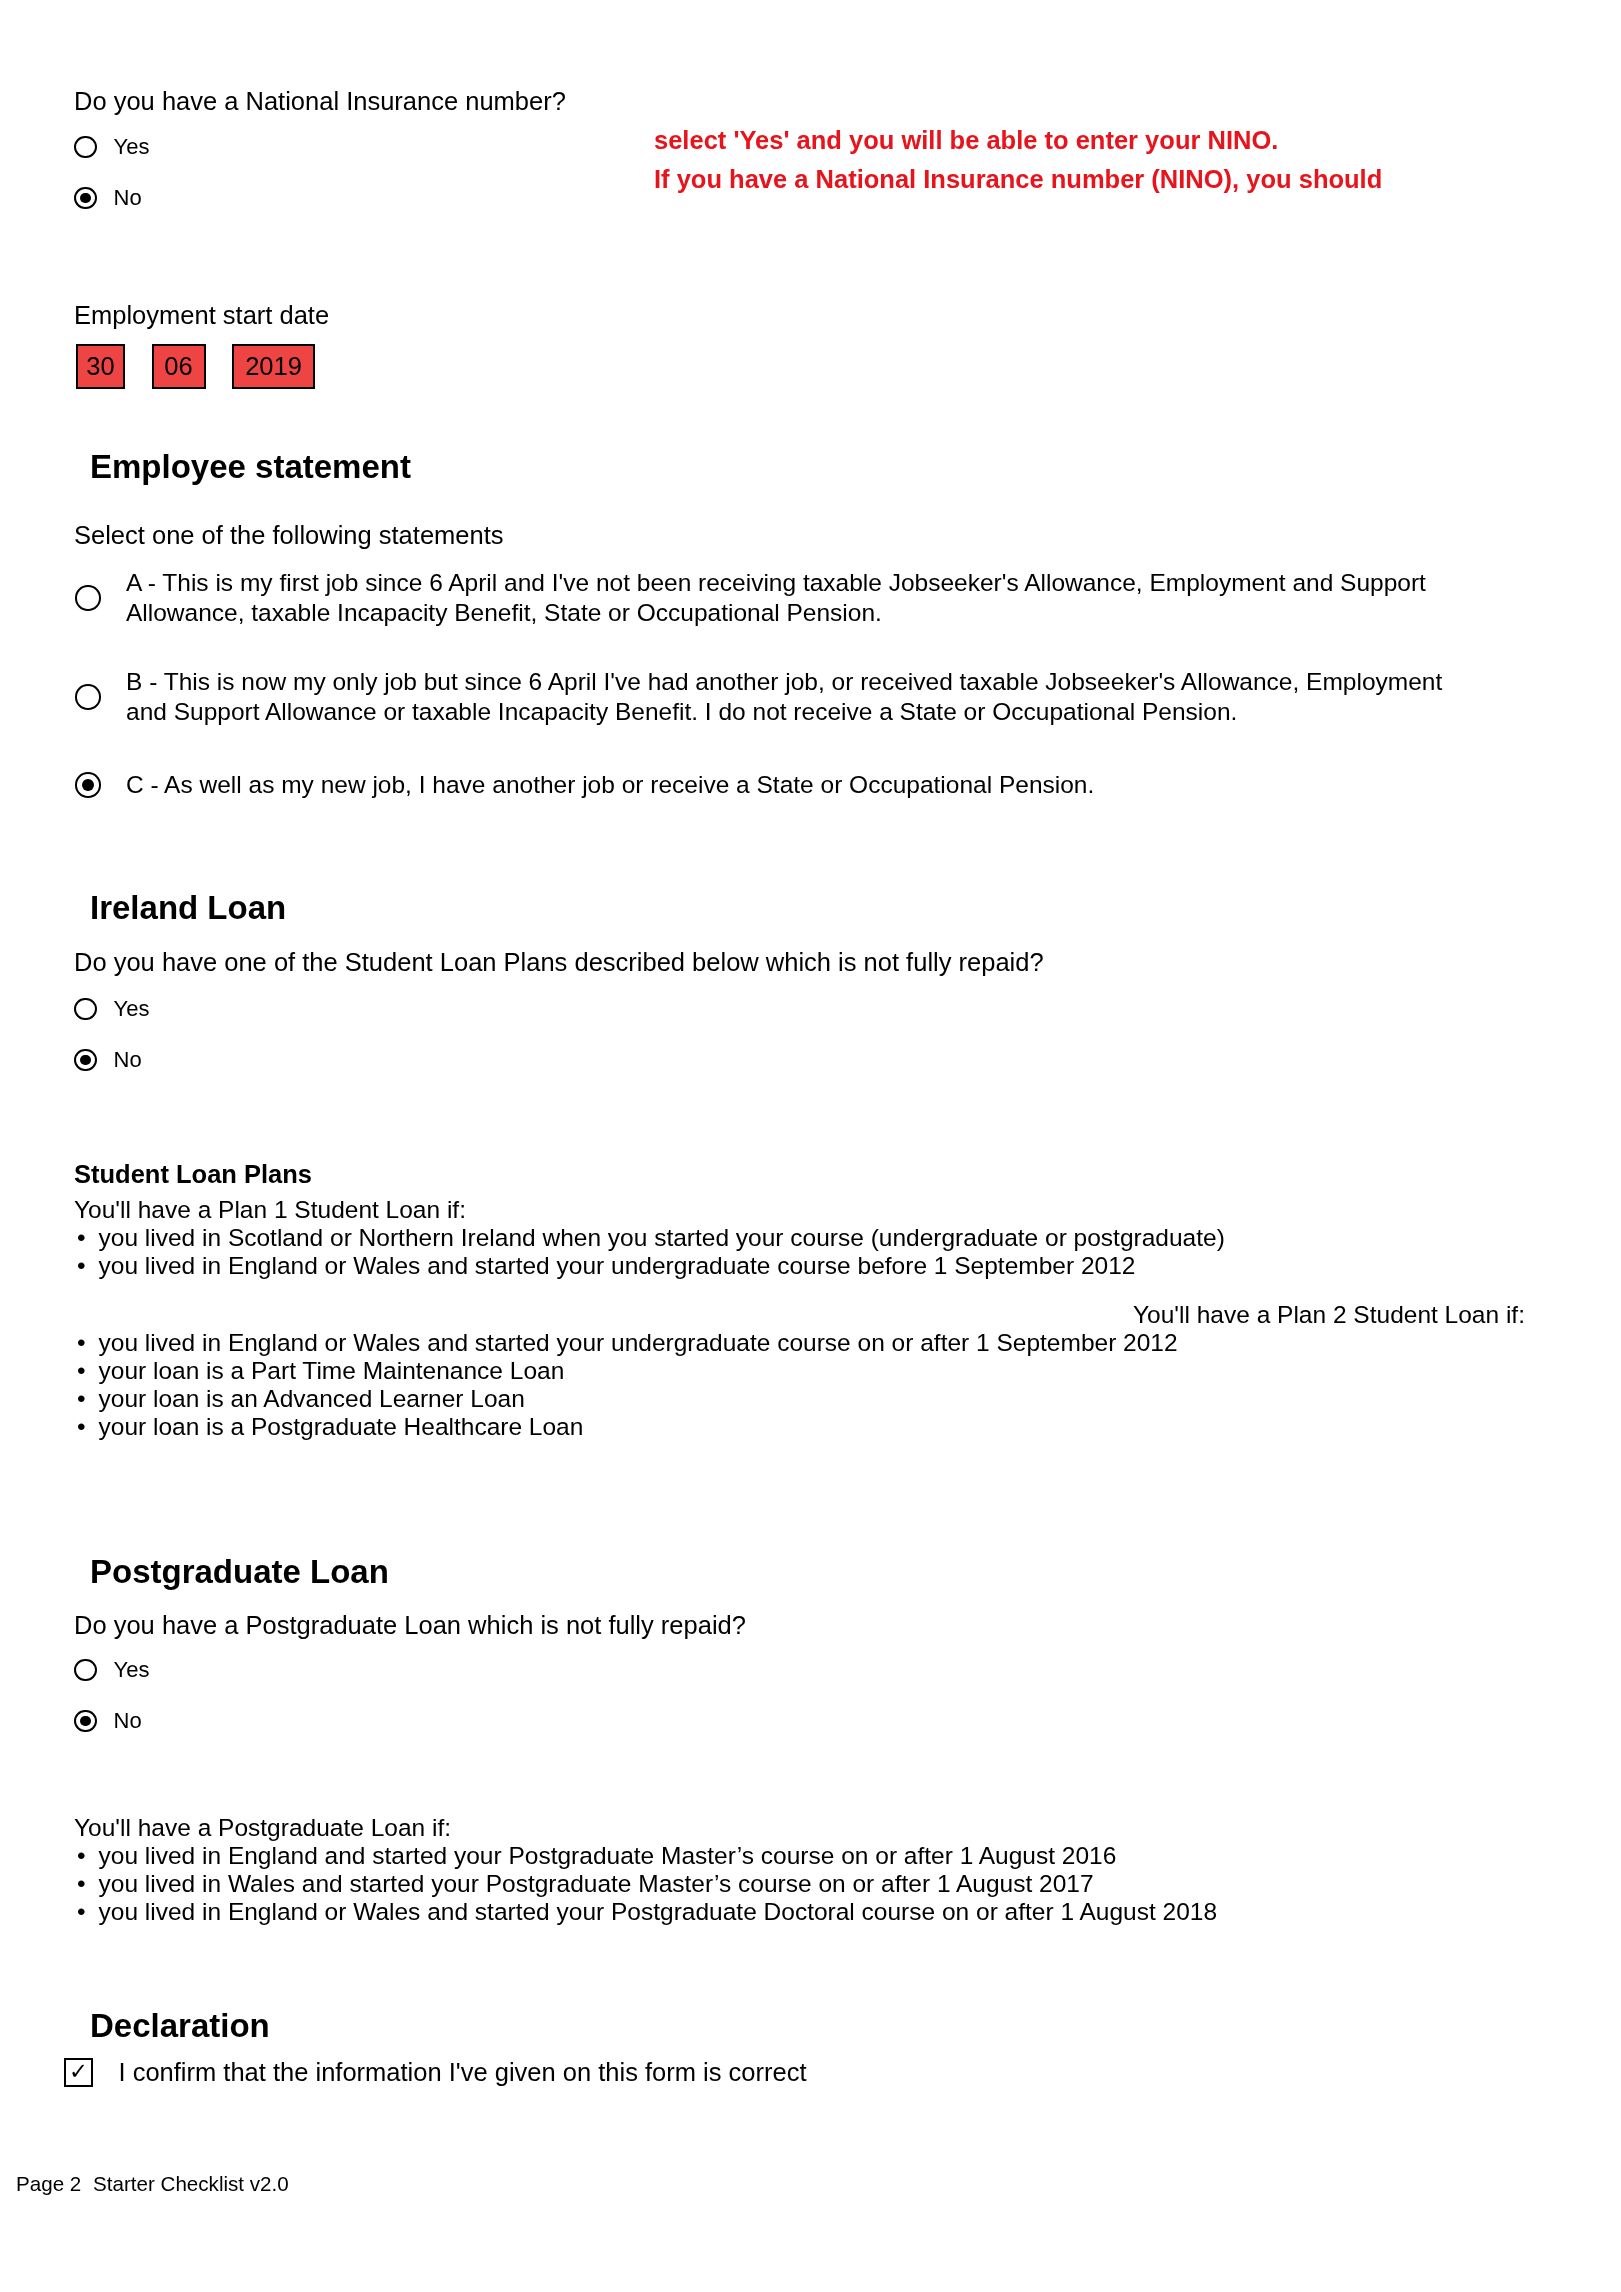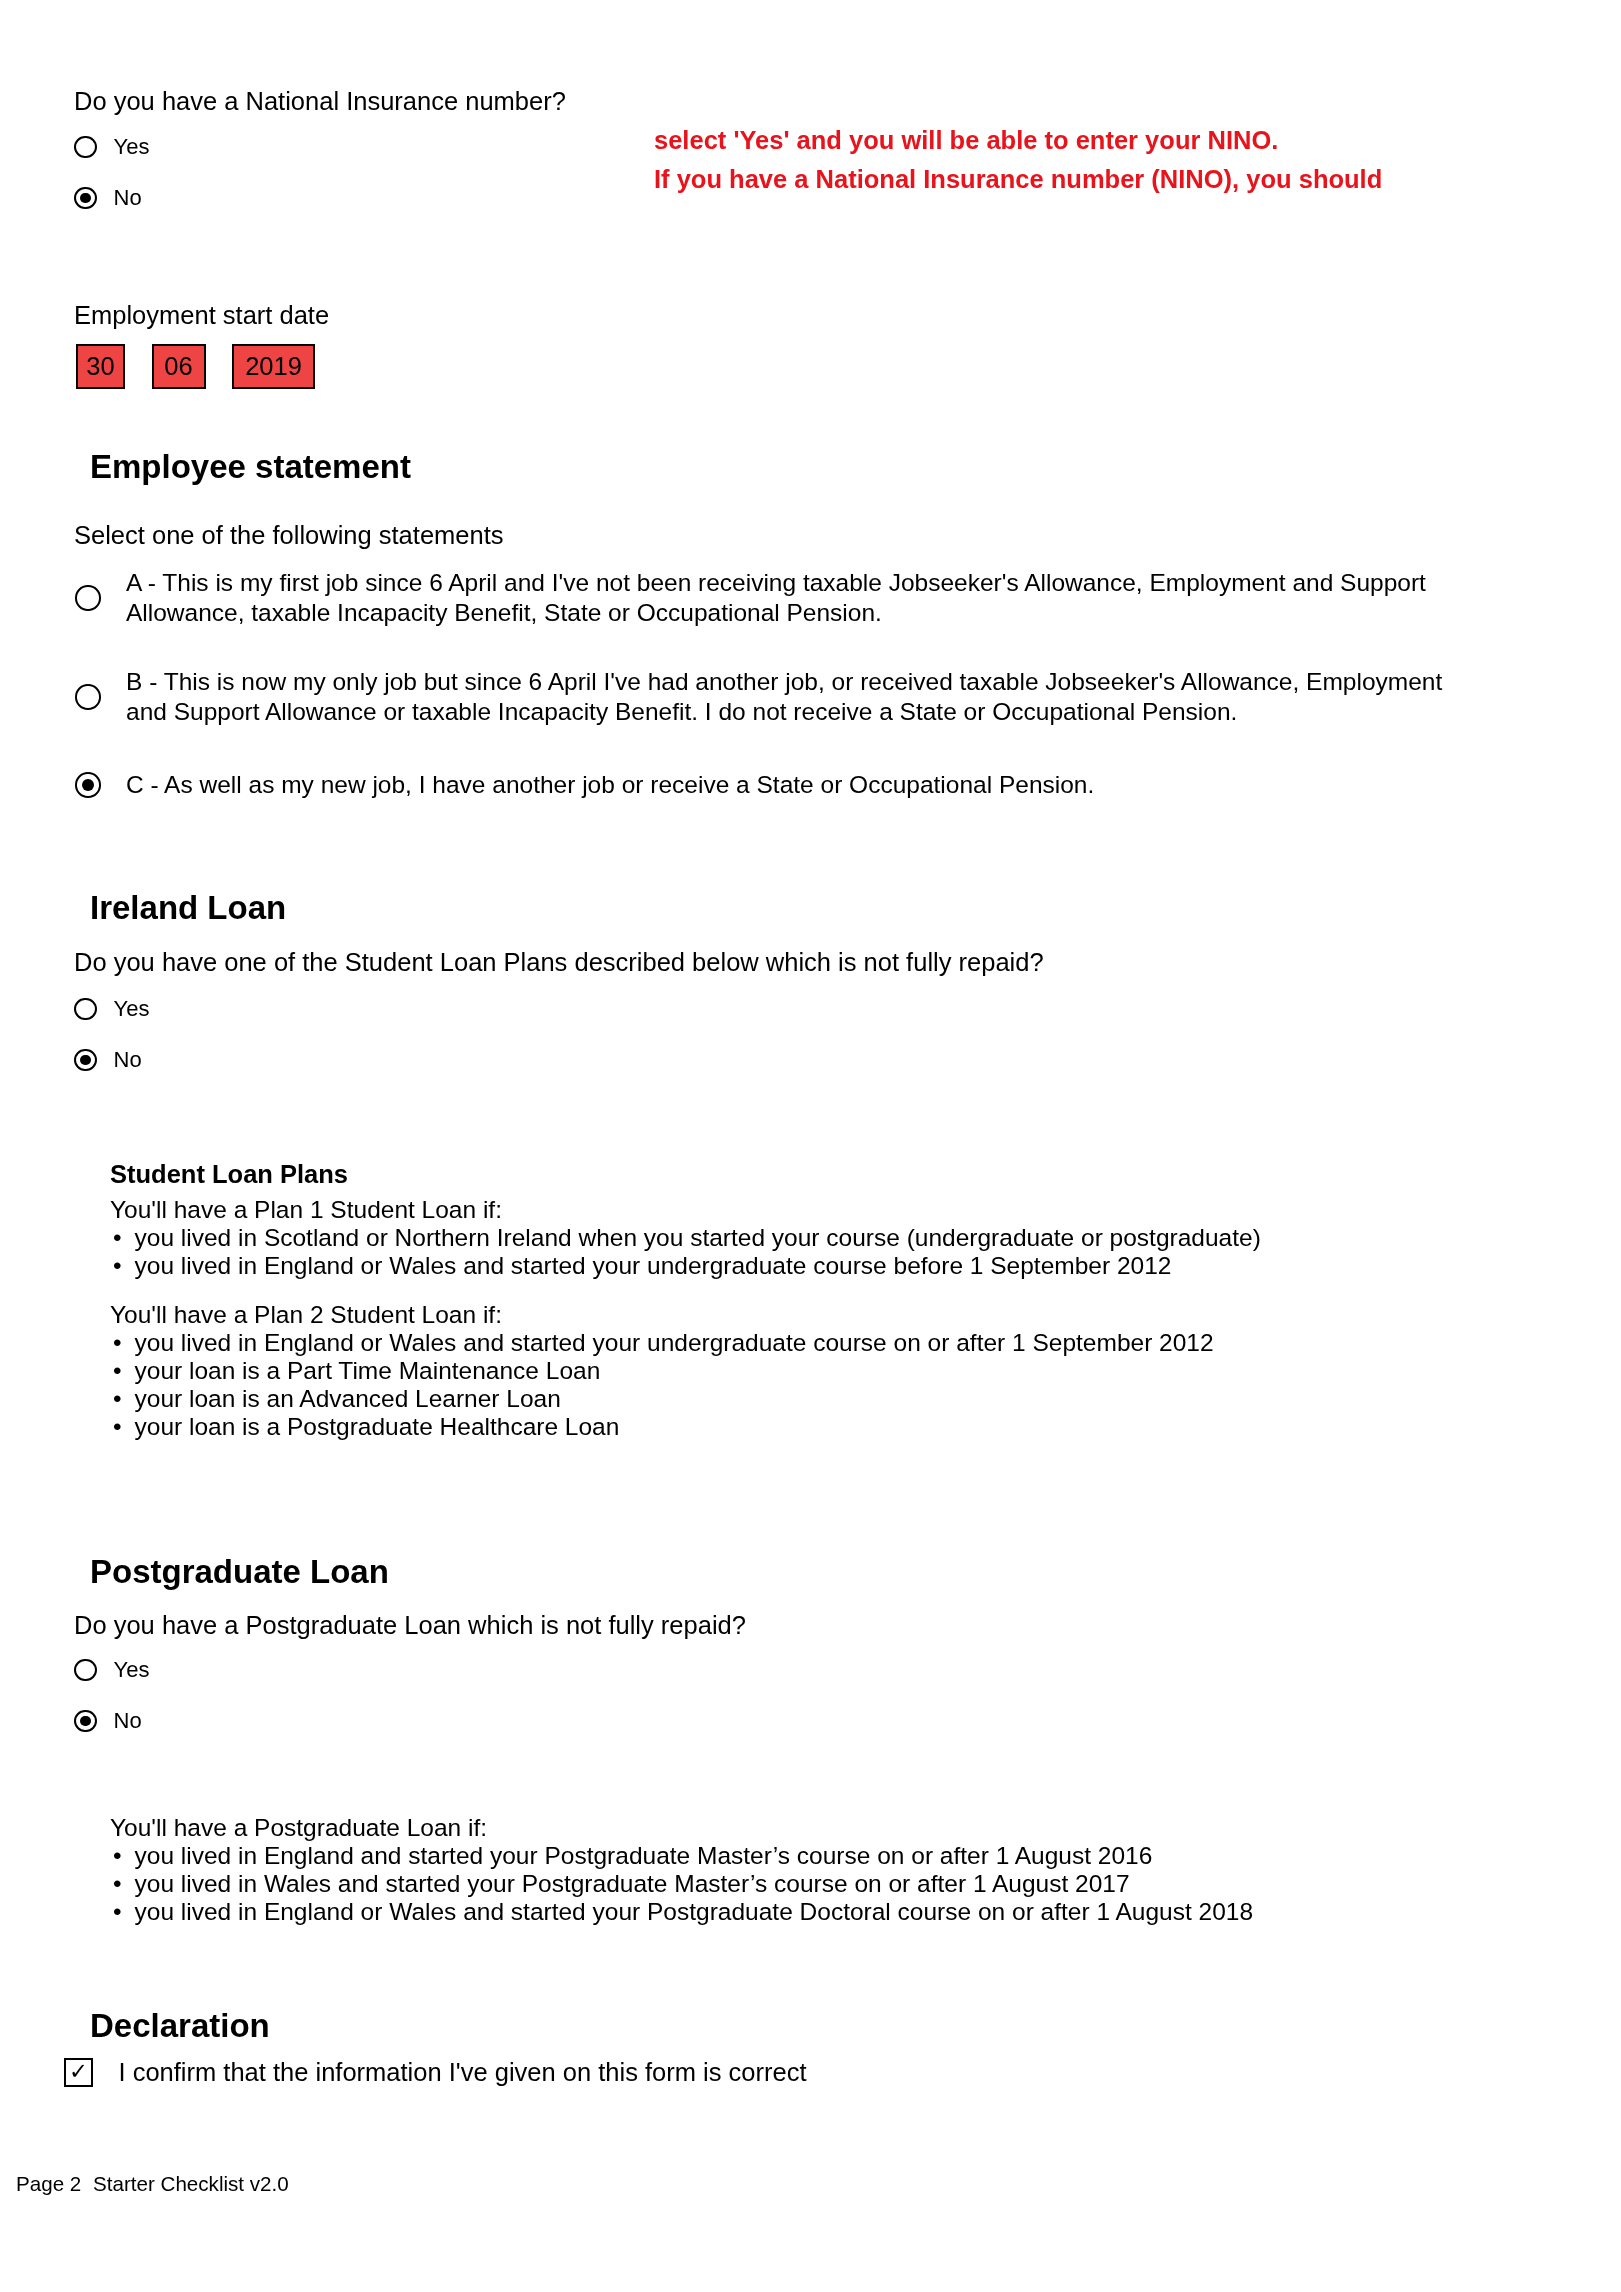--- a/index.html
+++ b/index.html
@@ -46,24 +46,24 @@
   .date-box {
     height: 45px; border: 2px solid #000; background: #ef4444;
     display: flex; align-items: center; justify-content: center;
     font-size: 25.5px;
   }
   .date-box.dd { width: 49px; }
   .date-box.mm { width: 54px; }
   .date-box.yyyy { width: 83px; }
 
   
-  .info-block { width: 1451px; font-size: 24.5px; line-height: 28px; margin-left: 36px; }
+  .info-block { width: 1451px; font-size: 24.5px; line-height: 28px; }
   .info-block p { margin: 0; }
   .intro { margin-top: 0; }
-  .intro.gap { margin-top: 21.6px; }
+  .intro.gap { margin-top: 21.6px; text-align: right; }
   .intro.small-gap { margin-top: 6.9px; }
   .bullet { position: relative; padding-left: 24.5px; margin-top: 9.8px; }
   .bullet::before { content: "\2022"; position: absolute; left: 2.9px; }
 
   
   .decl-row { display: flex; align-items: center; gap: 25.5px; font-size: 25.5px; }
   .checkbox {
     flex: none; width: 29px; height: 29px;
     border: 2px solid #000; background: #fff;
     display: flex; align-items: center; justify-content: center;

